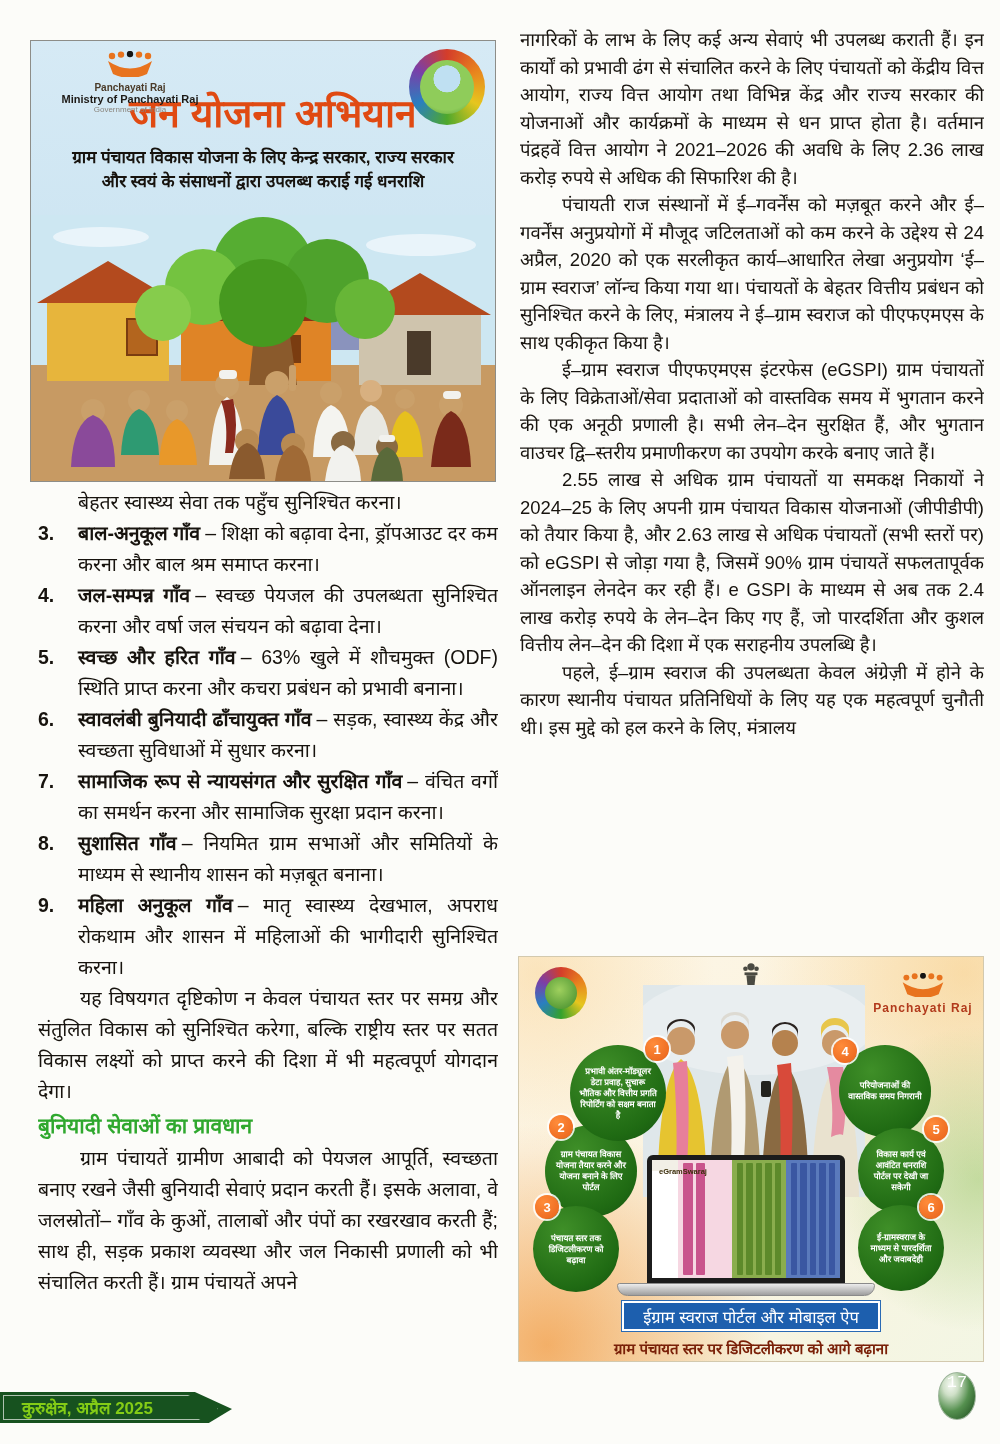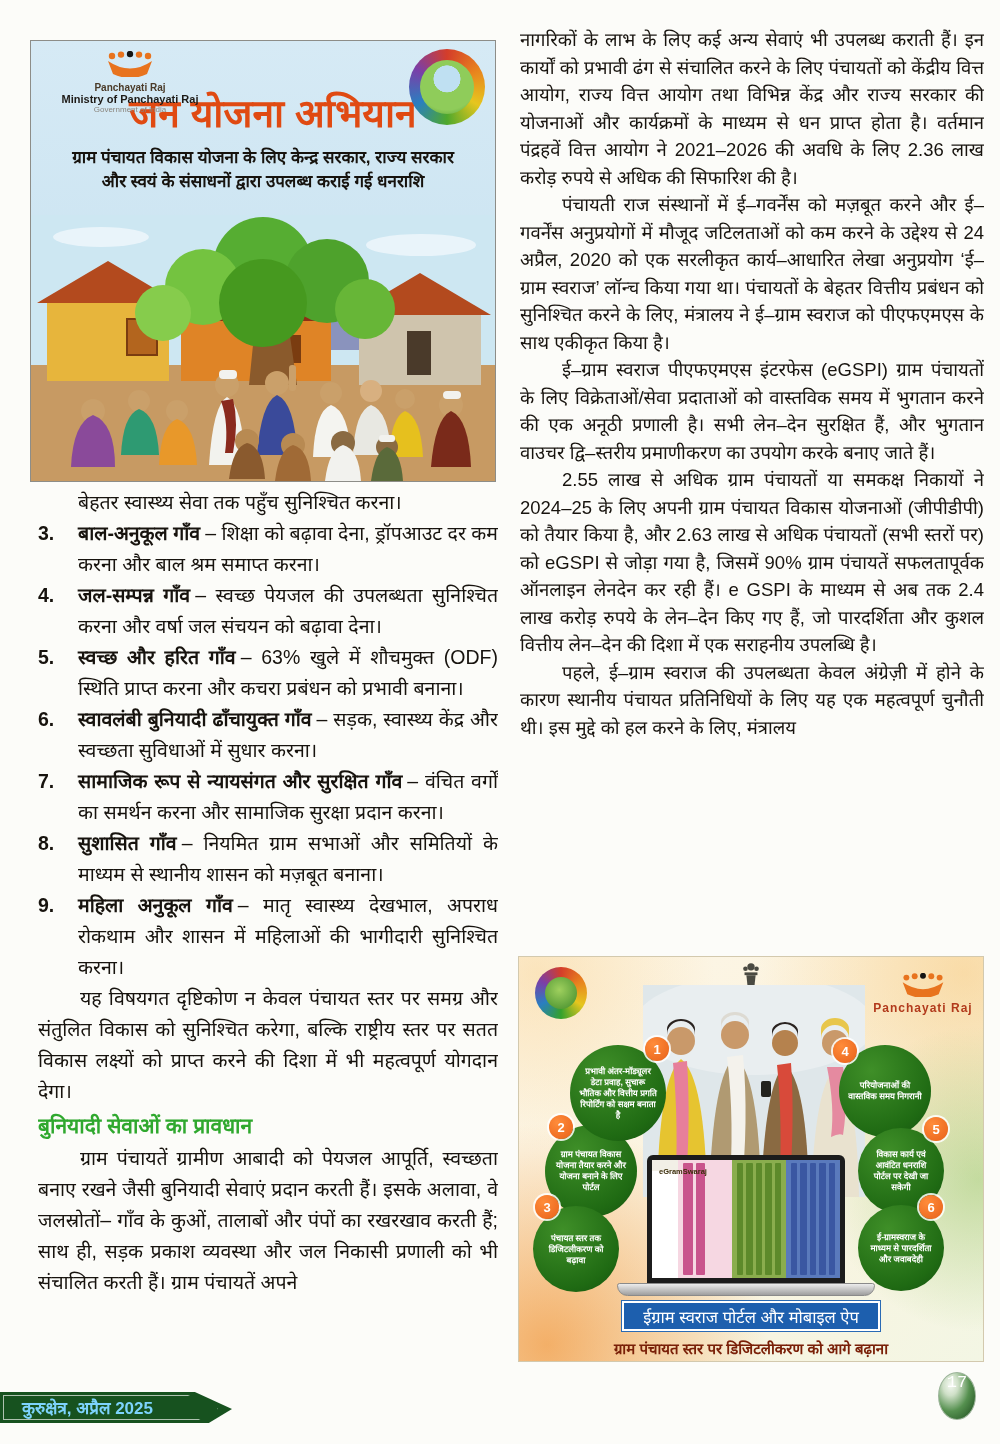--- a/index.html
+++ b/index.html
@@ -91,21 +91,21 @@
   .lt-base{width:258px;height:13px;margin-left:-30px;background:linear-gradient(#ececec,#9e9e9e);
     border-radius:3px 3px 12px 12px;border:1px solid #8a8a8a;box-sizing:border-box;}
   .banner{position:absolute;left:103px;top:344px;width:258px;height:30px;z-index:5;background:#1d5fae;
     border:2px solid #fff;outline:1px solid #2a6ab4;box-sizing:border-box;color:#fff;font-weight:normal;
     font-size:16.5px;display:flex;align-items:center;justify-content:center;}
   .tagline{position:absolute;left:0;right:0;top:381px;text-align:center;font-size:15px;font-weight:bold;color:#7a2008;z-index:5;}
 
   
   .ribbon{position:absolute;left:0;top:1392px;width:232px;height:31px;background:#17521f;
     clip-path:polygon(0 0,84% 0,100% 55%,90% 100%,0 100%);
-    display:flex;align-items:center;color:#7dd3fc;font-weight:bold;font-size:17px;}
+    display:flex;align-items:center;color:#84cc16;font-weight:bold;font-size:17px;}
   .ribbon span{padding-left:22px;}
   .ribbon::before{content:"";position:absolute;inset:3px 14px 3px 3px;border:1px solid rgba(255,255,255,.65);
     clip-path:polygon(0 0,86% 0,100% 55%,91% 100%,0 100%);}
   .page-badge{position:absolute;right:24px;top:1372px;width:38px;height:48px;border-radius:50%;
     background:radial-gradient(ellipse at 32% 26%,#f4f8f1 0%,#cfe0c8 22%,#55904f 55%,#174418 100%);
     border:1px solid #9cb49a;box-sizing:border-box;display:flex;align-items:flex-start;justify-content:center;
     color:#fff;font-size:17px;font-family:Liberation Mono, monospace;}
 </style>
 </head>
 <body>

